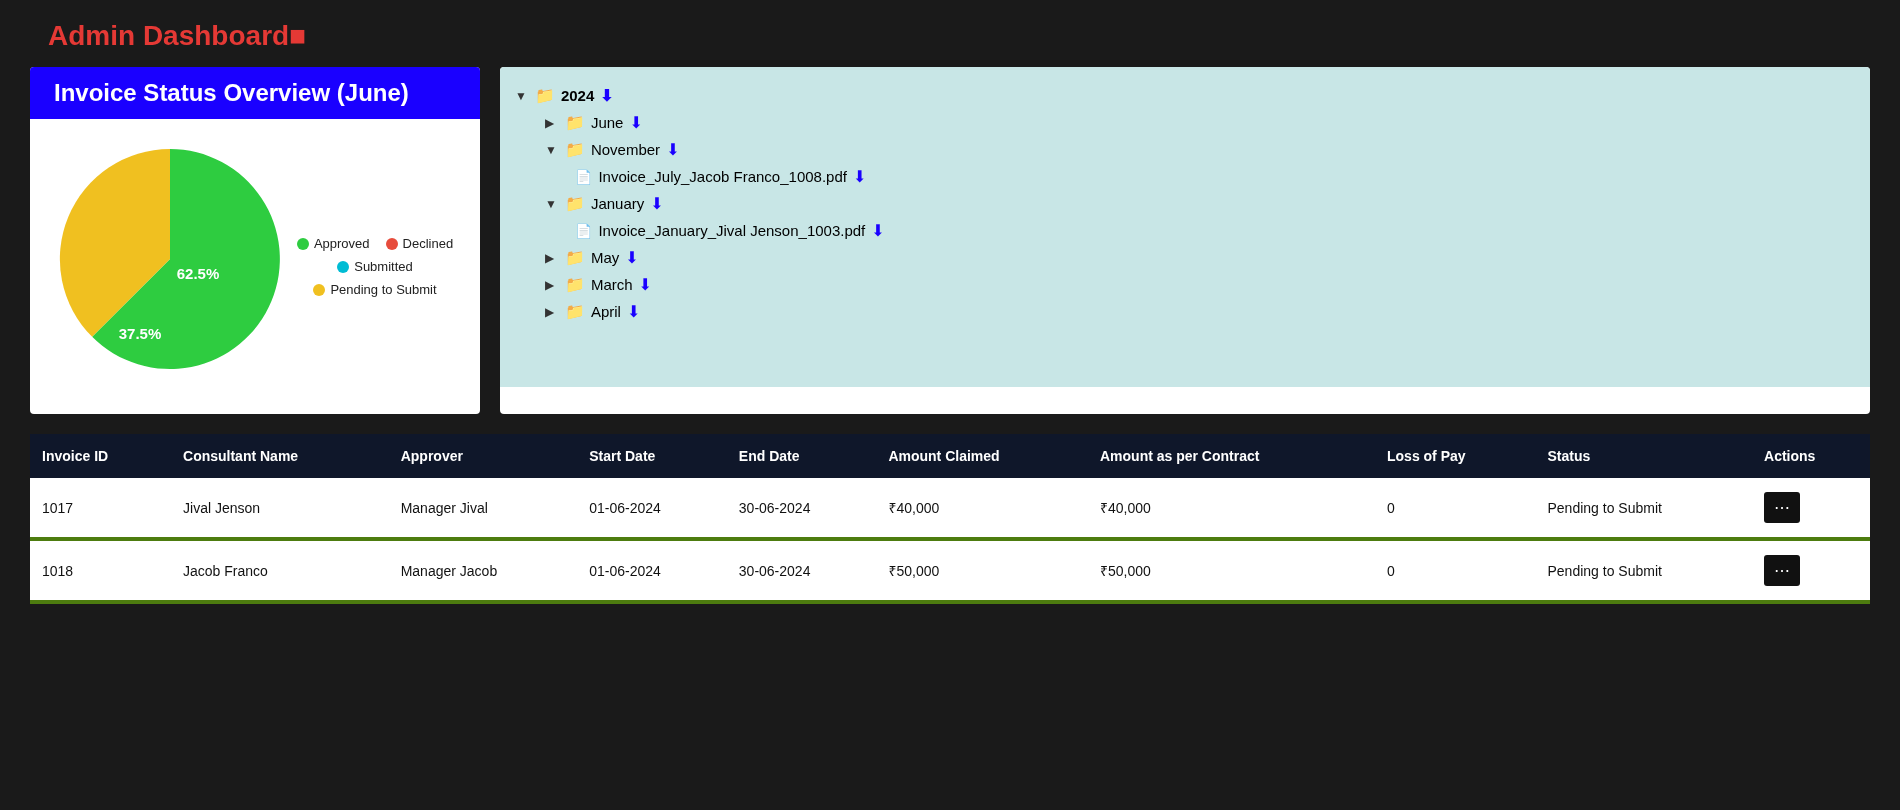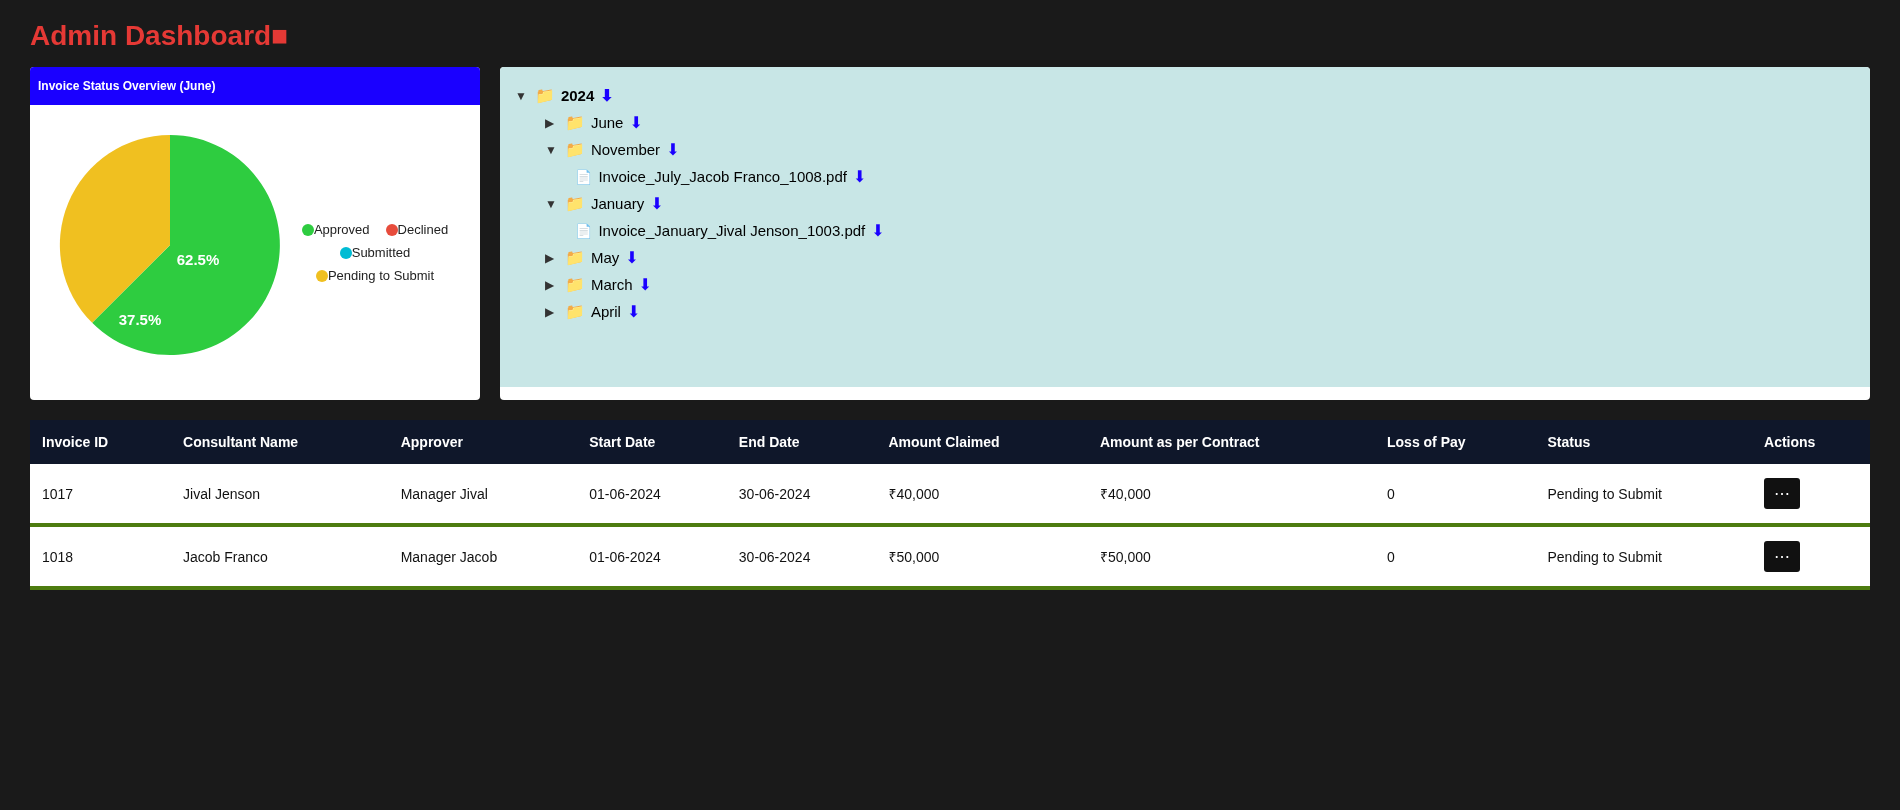--- a/index.html
+++ b/index.html
@@ -8,37 +8,38 @@
       color: #fff;
       font-family: Arial, sans-serif;
       min-height: 810px;
       overflow-x: hidden;
     }
     .page-title {
       font-size: 28px;
       font-weight: bold;
       padding: 20px 30px 15px 30px;
       color: #fff;
+      margin-left: 18px;
     }
     .page-title span { color: #e53935; }
     .top-section {
       display: flex;
       gap: 20px;
       padding: 0 30px 20px 30px;
     }
     .card {
       background: #fff;
       border-radius: 4px;
       overflow: hidden;
     }
     .card-header {
       background: #1a00ff;
       color: #fff;
-      padding: 12px 8px;
-      font-size: 12px;
+      padding: 12px 24px;
+      font-size: 24px;
       font-weight: bold;
     }
     
     .status-card {
       width: 450px;
       min-width: 450px;
     }
     .status-card-body {
       padding: 20px;
       display: flex;
@@ -54,20 +55,21 @@
       display: flex;
       flex-wrap: wrap;
       gap: 8px 16px;
       justify-content: center;
       font-size: 13px;
       color: #222;
     }
     .legend-item {
       display: flex;
       align-items: center;
+      gap: 5px;
     }
     .legend-dot {
       width: 12px;
       height: 12px;
       border-radius: 50%;
       display: inline-block;
     }
 
     
     .export-card {

